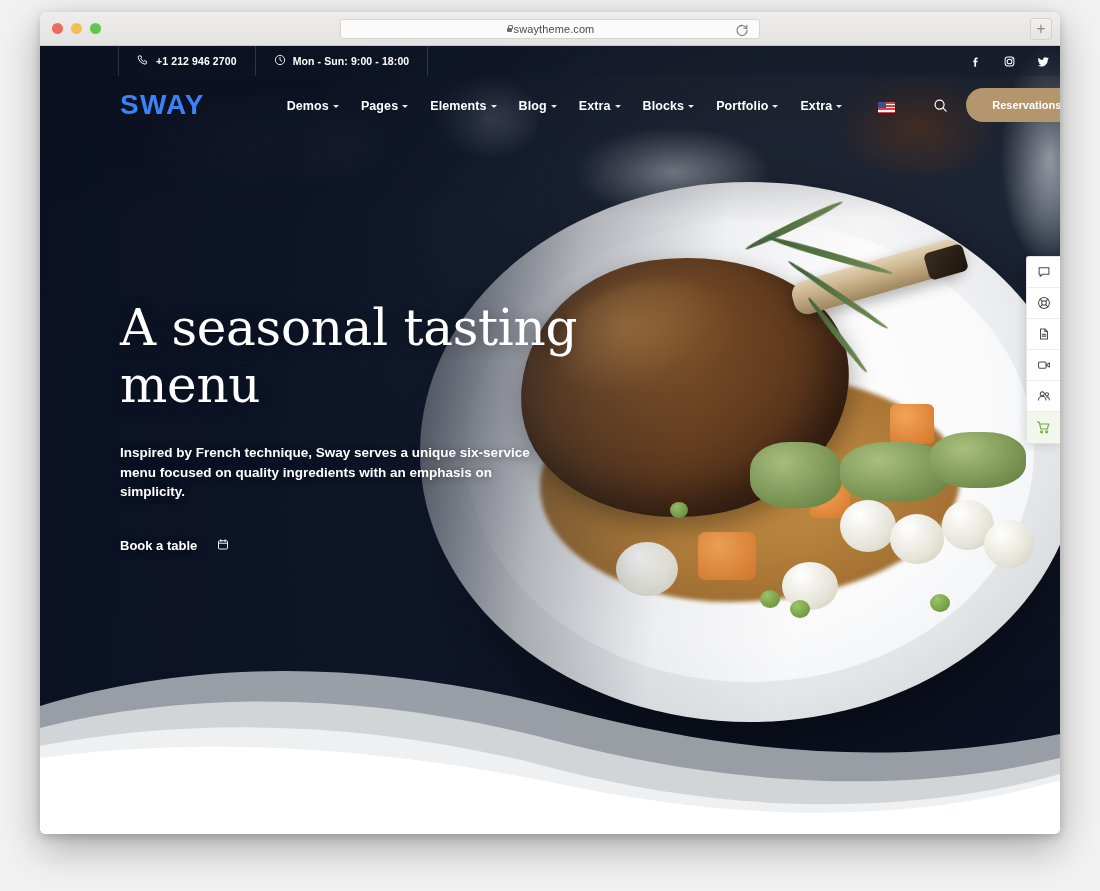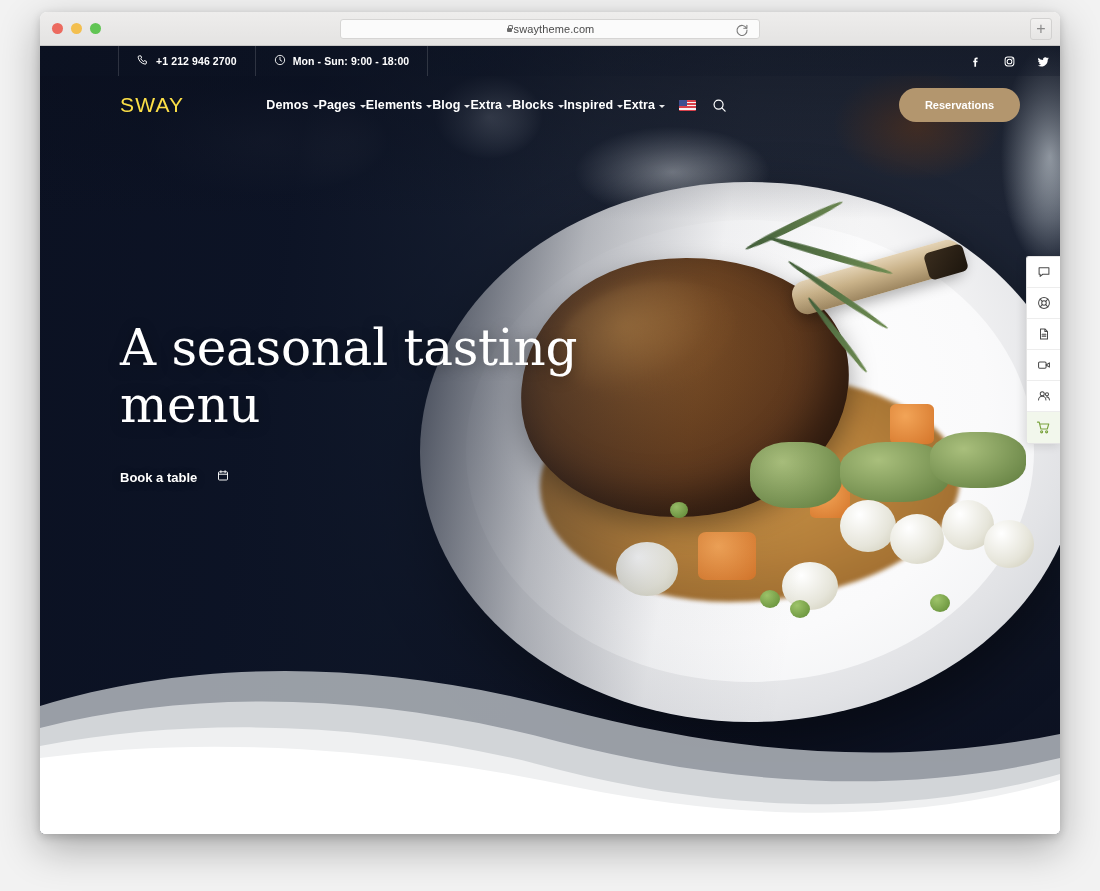--- a/index.html
+++ b/index.html
@@ -253,28 +253,29 @@
   .navbar {
     position: absolute;
     left: 0; top: 30px; right: 0;
     height: 58px;
     display: flex;
     align-items: center;
     padding: 0 40px 0 80px;
     z-index: 12;
   }
   .logo {
-    color: #fde047;
-    font-size: 21px;
-    font-weight: normal;
+    color: #3b82f6;
+    font-size: 28px;
+    font-weight: bold;
     letter-spacing: 1.2px;
   }
   .nav-menu {
     display: flex;
-    align-items: center;
+    align-items: flex-end;
+    gap: 22px;
     margin-left: 82px;
   }
   .nav-item {
     display: flex;
     align-items: center;
     gap: 4px;
     color: #ffffff;
     font-size: 12.5px;
     font-weight: bold;
     letter-spacing: 0.1px;
@@ -316,21 +317,21 @@
     border-radius: 30px;
     border: none;
     white-space: nowrap;
     margin-left: 18px;
   }
 
   
   .hero-content {
     position: absolute;
     left: 80px;
-    top: 274px;
+    top: 254px;
     z-index: 10;
     width: 560px;
   }
   .hero-title {
     font-family: "DejaVu Serif", serif;
     color: #ffffff;
     font-size: 50px;
     line-height: 1.13;
     font-weight: normal;
     letter-spacing: -0.3px;
@@ -545,21 +546,21 @@
         </div>
         <div class="nav-item">
           <span>Extra</span>
           <span class="chev"></span>
         </div>
         <div class="nav-item">
           <span>Blocks</span>
           <span class="chev"></span>
         </div>
         <div class="nav-item">
-          <span>Inspired</span>
+          <span>Portfolio</span>
           <span class="chev"></span>
         </div>
         <div class="nav-item">
           <span>Extra</span>
           <span class="chev"></span>
         </div>
 
         <span class="flag-ico"></span>
 
         <span class="search-ico">
@@ -572,20 +573,21 @@
 
       <div class="nav-right">
         <button class="btn-reservations">Reservations</button>
       </div>
     </div>
 
     <div class="hero-content">
       <h1 class="hero-title">
         <div>A seasonal tasting menu</div>
       </h1>
+      <p class="hero-sub">Inspired by French technique, Sway serves a unique six-service menu focused on quality ingredients with an emphasis on simplicity.</p>
       <div class="hero-actions">
         <button class="btn-book">
           <span>Book a table</span>
           <span>
             <svg width="12" height="13" viewBox="0 0 16 16" fill="none" stroke="#fff" stroke-width="1.25">
               <rect x="2" y="3" width="12" height="11" rx="1.3"></rect>
               <path d="M2 6.3h12M5.2 1.6v2.6M10.8 1.6v2.6" stroke-linecap="round"></path>
             </svg>
           </span>
         </button>

